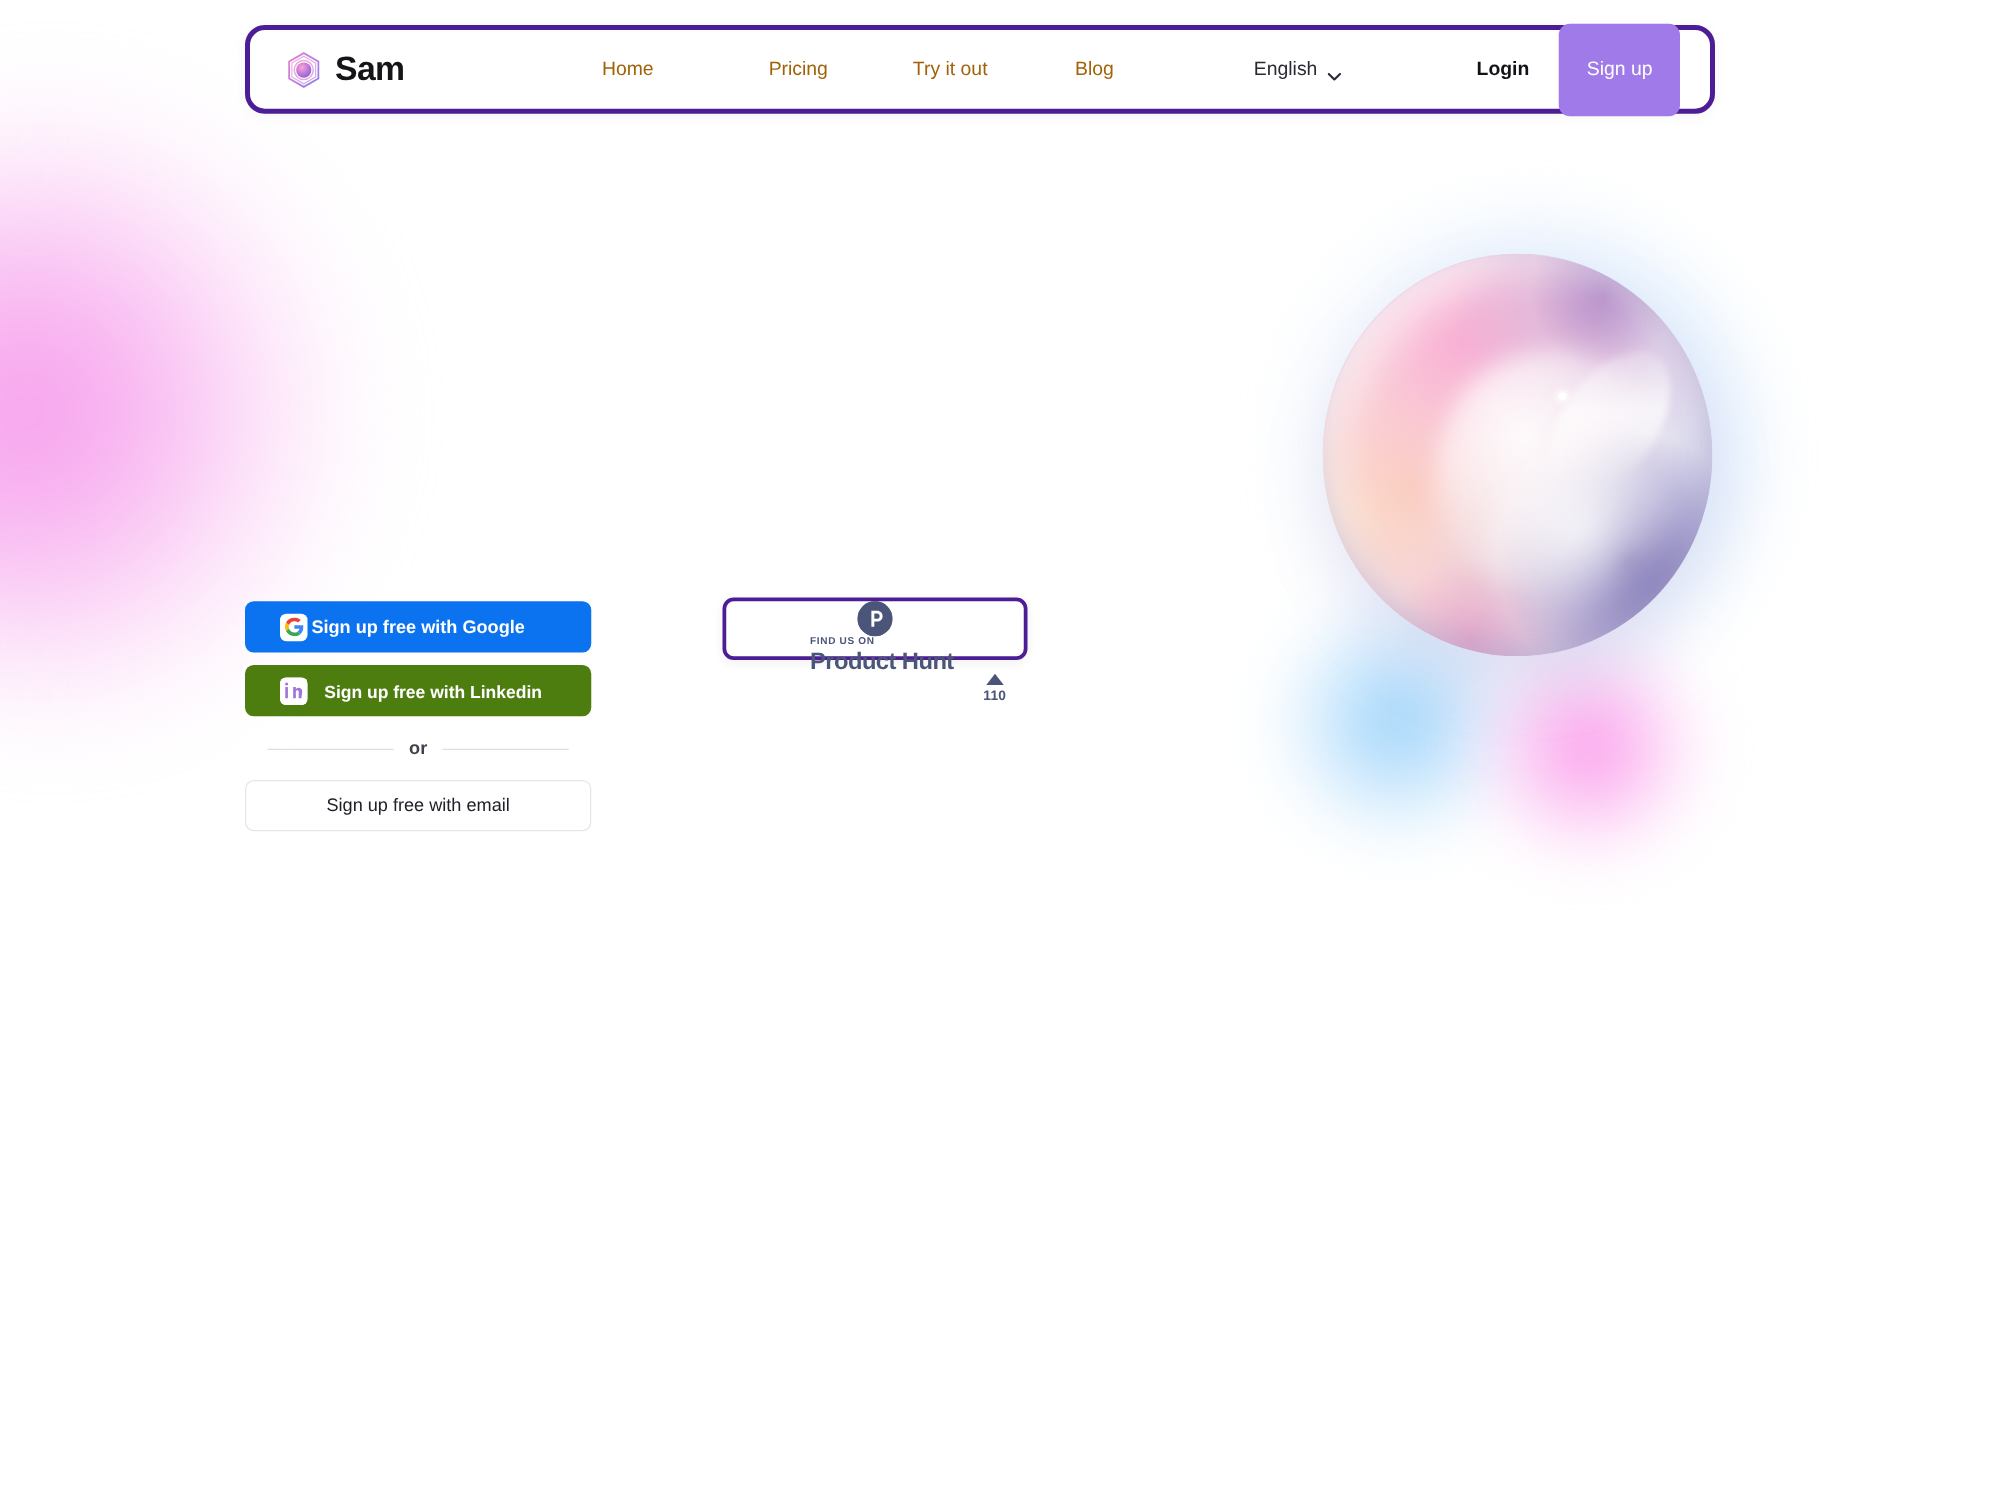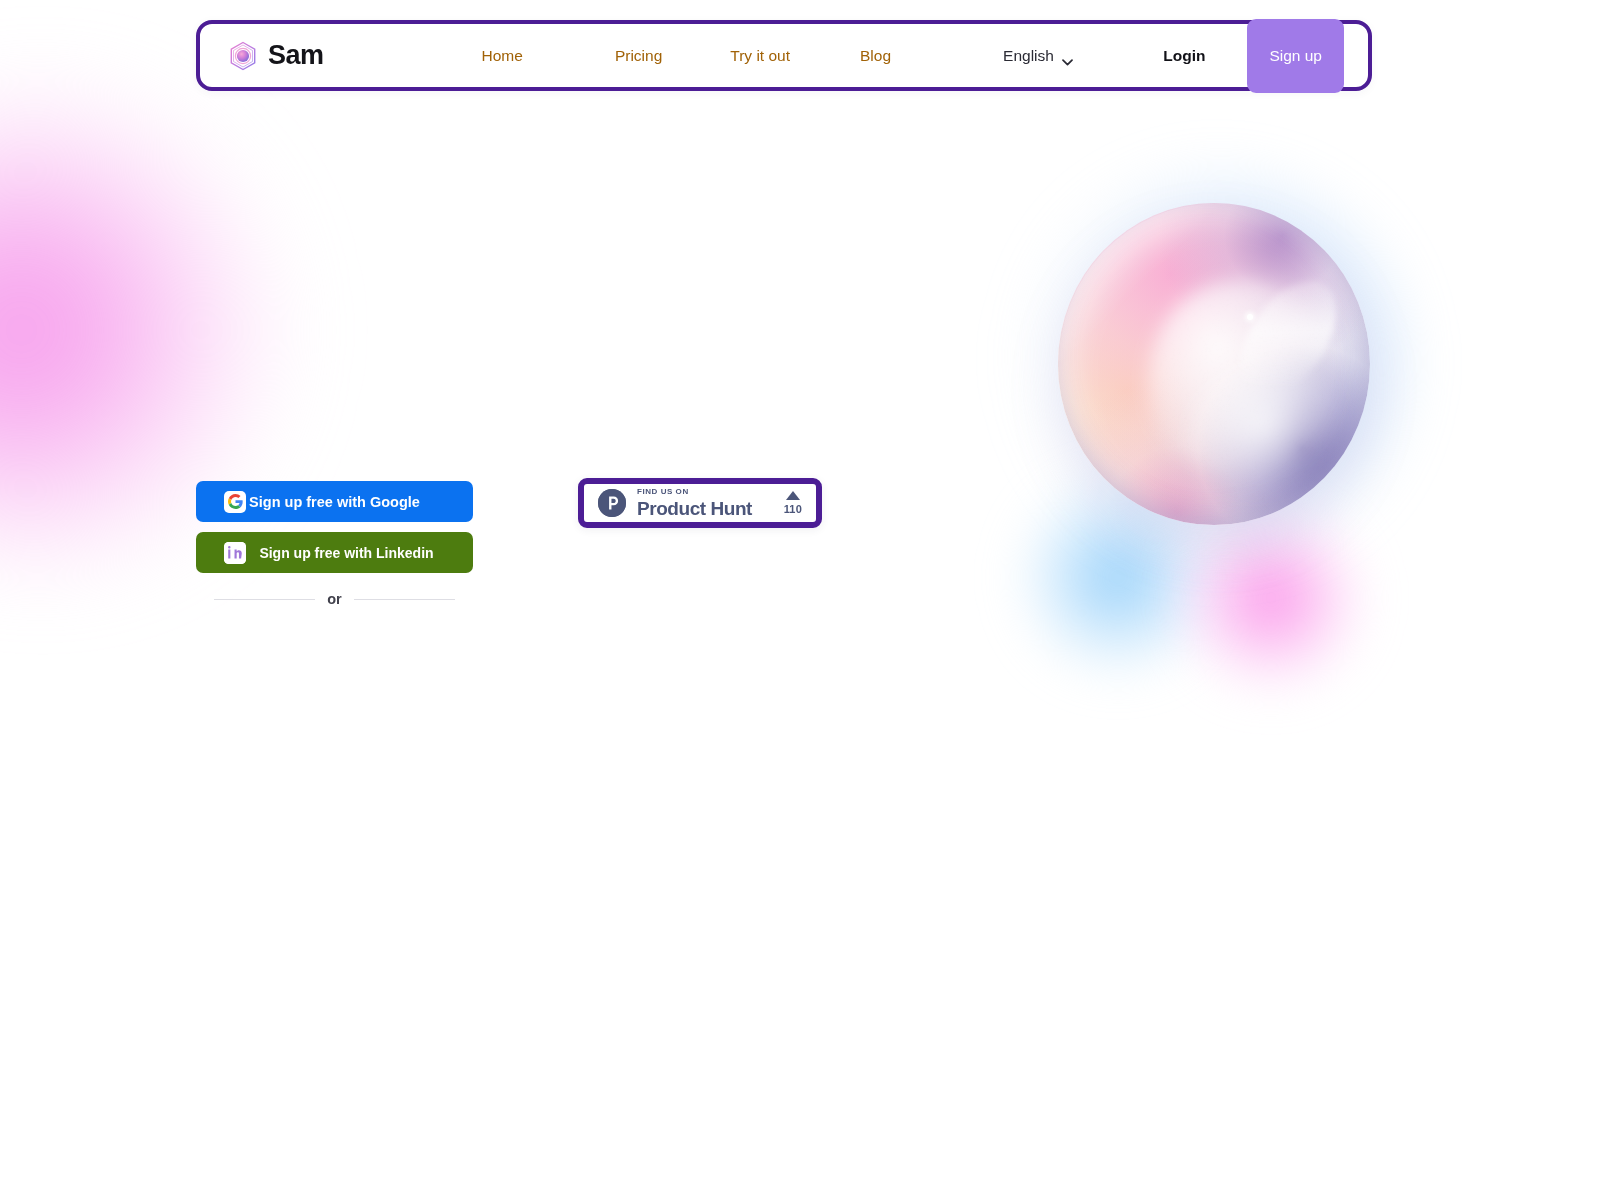--- a/index.html
+++ b/index.html
@@ -290,21 +290,21 @@
   .chevron {
     width: 11px;
     height: 7px;
     display: block;
   }
 
   .header-right {
     margin-left: auto;
     display: flex;
     align-items: center;
-    gap: 42px;
+    gap: 24px;
     margin-right: 24px;
   }
 
   .login-link {
     font-size: 15.5px;
     font-weight: 700;
     color: #121218;
     cursor: pointer;
   }
 
@@ -395,28 +395,29 @@
   }
 
   
   .ph-badge {
     position: absolute;
     left: 578px;
     top: 478px;
     width: 244px;
     height: 50px;
     background: #ffffff;
-    border: 6px solid #4c1d95;
+    border: 3px solid #4c1d95;
     border-radius: 9px;
     box-shadow: 0 2px 8px rgba(40,40,70,0.07);
     display: flex;
     align-items: center;
     padding: 0 14px;
     cursor: pointer;
     z-index: 4;
+    flex-direction: column;
   }
 
   .ph-logo {
     width: 28px;
     height: 28px;
     border-radius: 50%;
     background: #4b5579;
     display: flex;
     align-items: center;
     justify-content: center;
@@ -562,20 +563,21 @@
     </span>
     <span>Sign up free with Linkedin</span>
   </button>
 
   <div class="divider">
     <span class="line"></span>
     <span class="or-text">or</span>
     <span class="line"></span>
   </div>
 
+  <button class="btn-email">Sign up free with email</button>
 </div>
 
 <div class="ph-badge">
   <span class="ph-logo">
     <svg width="28" height="28" viewBox="0 0 28 28">
       <circle cx="14" cy="14" r="14" fill="#4b5579"></circle>
       <path fill="#ffffff" d="M11.1 7.6h4.55c2.6 0 4.45 1.82 4.45 4.3 0 2.48-1.85 4.3-4.45 4.3h-2.2v4.2h-2.35V7.6zm2.35 2.18v4.24h2.1c1.3 0 2.15-.85 2.15-2.12s-.85-2.12-2.15-2.12h-2.1z"></path>
     </svg>
   </span>
   <span class="ph-text">

